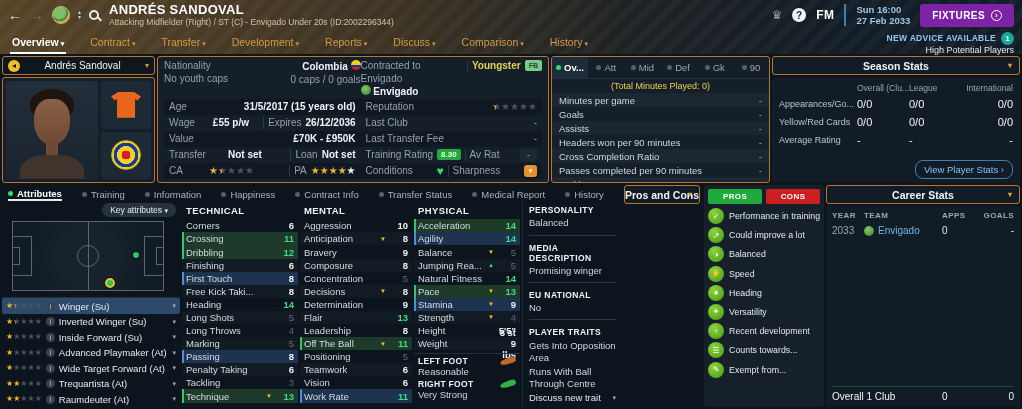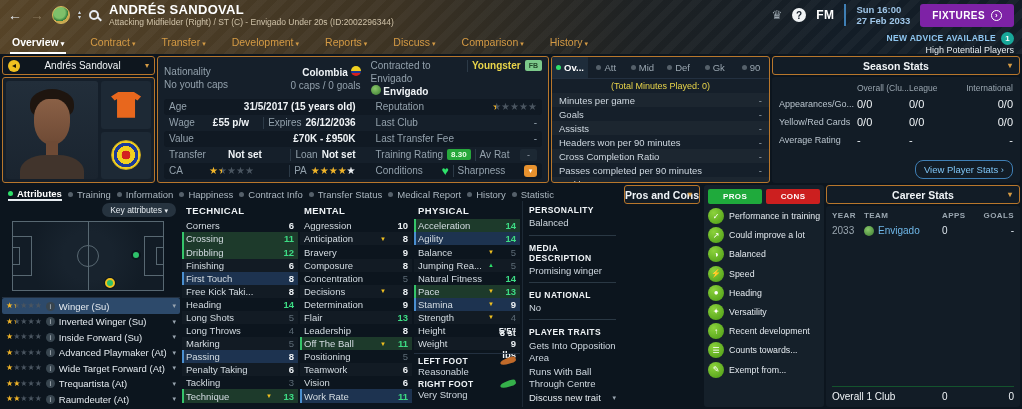--- a/index.html
+++ b/index.html
@@ -49,21 +49,21 @@
   .hair{position:absolute;left:24px;top:8px;width:44px;height:30px;border-radius:50% 50% 40% 40%;background:#1e150f}
   .face{position:absolute;left:28px;top:18px;width:36px;height:46px;border-radius:45% 45% 55% 55%;background:linear-gradient(180deg,#8a6046,#6e4a35)}
   .neck{position:absolute;left:40px;top:60px;width:12px;height:18px;background:#6e4a35}
   .shoulders{position:absolute;left:14px;top:74px;width:64px;height:40px;border-radius:40% 40% 0 0;background:#41342c}
   .minicol{flex:1;display:flex;flex-direction:column;gap:3px}
   .minibox{flex:1;background:#1d2935;border-radius:3px;display:flex;align-items:center;justify-content:center}
   .jersey{width:30px;height:26px;background:#e8671d;clip-path:polygon(25% 0,75% 0,100% 18%,88% 34%,80% 28%,80% 100%,20% 100%,20% 28%,12% 34%,0 18%);position:relative}
   .roundel{width:30px;height:30px;border-radius:50%;background:radial-gradient(circle,#d42020 0 22%,#f0d020 23% 45%,#1a3a9a 46% 62%,#f0d020 63% 100%);border:1px solid #c8a820}
   
   .icard{width:404px;padding:3px 6px;display:flex;flex-direction:column;font-size:10px}
-  .irow{display:flex;gap:10px;flex:1;align-items:center}
+  .irow{display:flex;flex:1;}
   .icell{display:flex;align-items:center;gap:4px}
   .icl{width:52%}
   .icr{flex:1}
   .lbl{color:#93a1ac}
   .val{color:#f0f4f7;font-weight:bold}
   .divv{width:1px;height:12px;background:#2c3a47}
   .dotr{margin-left:auto}
   .irow.band{background:#101923;border-radius:3px}
   .flagco{width:10px;height:10px;border-radius:50%;background:linear-gradient(180deg,#f0d020 0 50%,#1a3a9a 50% 75%,#d42020 75%);display:inline-block}
   .envbadge{width:10px;height:10px;border-radius:50%;background:radial-gradient(circle at 40% 35%,#8ac86a,#3a7a30);display:inline-block}
@@ -99,21 +99,21 @@
   .seahead{font-size:8.5px;color:#9aa6b0;padding:2px 0}
   .searow{font-size:11px;color:#f0f4f7;padding:3px 0}
   .seal{width:78px;font-size:9px;color:#b9c4cd}
   .seac{width:52px}
   .seac.last{flex:1;text-align:right}
   .seahead .seac{font-size:8.5px}
   .statslink{margin-top:auto;align-self:flex-end;border:1px solid #3f7fb5;border-radius:8px;color:#7fc4f5;font-size:9.5px;padding:3px 8px;cursor:pointer}
   
   .bottom{display:flex;gap:2px;padding:0 2px;height:222px}
   .leftbot{width:620px;display:flex;flex-direction:column}
-  .subtabs{height:20px;display:flex;align-items:center;gap:6px;padding:0 6px;white-space:nowrap;overflow:hidden}
+  .subtabs{height:20px;display:flex;align-items:center;gap:20px;padding:0 6px;white-space:nowrap;overflow:hidden}
   .sbtab{display:flex;align-items:center;gap:4px;font-size:9.5px;color:#aab6bf;cursor:pointer;height:100%;padding-top:2px}
   .sbtab .sdot{width:5px;height:5px}
   .sbtab.active{color:#fff;font-weight:bold;border-bottom:2px solid #e8edf2}
   .sbtab.active .sdot{background:#2ee06a}
   .attrarea{flex:1;display:flex;gap:2px}
   .poscol{width:178px;display:flex;flex-direction:column}
   .keyattr{align-self:flex-end;margin:2px 4px;background:#26333f;border-radius:8px;padding:2px 8px;font-size:8.5px;color:#e4eaef;cursor:pointer}
   .pitchwrap{padding:2px 10px 6px}
   .pitch{width:152px;height:70px;border:1px solid #586872;position:relative;background:radial-gradient(circle,#18232e 0 30%,#121c26 70%)}
   .pitch .mid{position:absolute;left:50%;top:0;width:1px;height:100%;background:#586872}

